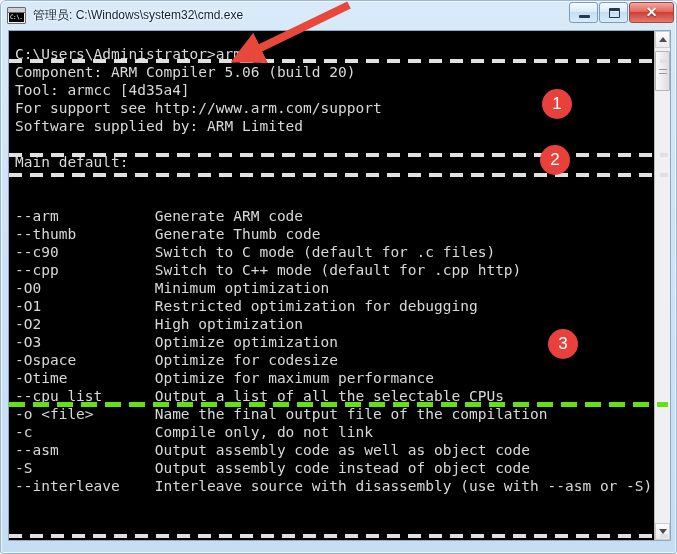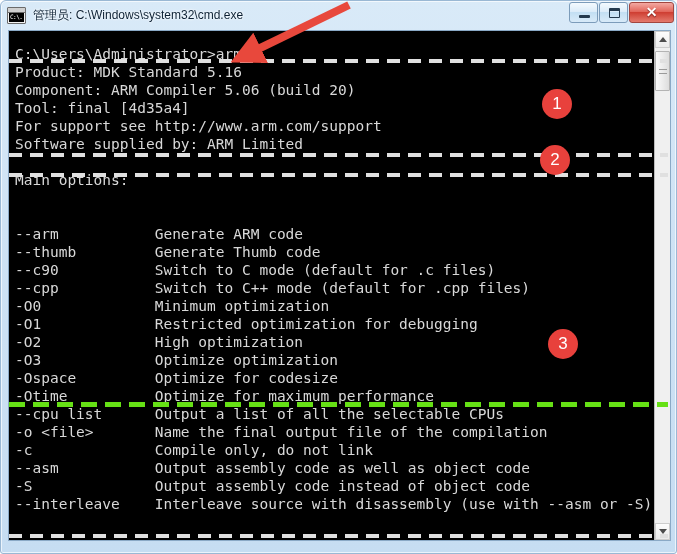--- a/index.html
+++ b/index.html
@@ -281,33 +281,32 @@
         <div class="glyph-close">✕</div>
       </div>
     </div>
   </div>
 
   <div class="console-outer">
 
     <div class="console">
       <div class="lines" id="console-lines">
           <div class="line">C:\Users\Administrator&gt;armcc</div>
-          <div class="line">Product: MDK Standard 5.16</div>
           <div class="line">Component: ARM Compiler 5.06 (build 20)</div>
-          <div class="line">Tool: final [4d35a4]</div>
+          <div class="line">Tool: armcc [4d35a4]</div>
           <div class="line">For support see http://www.arm.com/support</div>
           <div class="line">Software supplied by: ARM Limited</div>
           <div class="line"></div>
-          <div class="line">Main options:</div>
+          <div class="line">Main default:</div>
           <div class="line"></div>
           <div class="line"></div>
           <div class="line">--arm           Generate ARM code</div>
           <div class="line">--thumb         Generate Thumb code</div>
           <div class="line">--c90           Switch to C mode (default for .c files)</div>
-          <div class="line">--cpp           Switch to C++ mode (default for .cpp files)</div>
+          <div class="line">--cpp           Switch to C++ mode (default for .cpp http)</div>
           <div class="line">-O0             Minimum optimization</div>
           <div class="line">-O1             Restricted optimization for debugging</div>
           <div class="line">-O2             High optimization</div>
           <div class="line">-O3             Optimize optimization</div>
           <div class="line">-Ospace         Optimize for codesize</div>
           <div class="line">-Otime          Optimize for maximum performance</div>
           <div class="line">--cpu list      Output a list of all the selectable CPUs</div>
           <div class="line">-o &lt;file&gt;       Name the final output file of the compilation</div>
           <div class="line">-c              Compile only, do not link</div>
           <div class="line">--asm           Output assembly code as well as object code</div>

